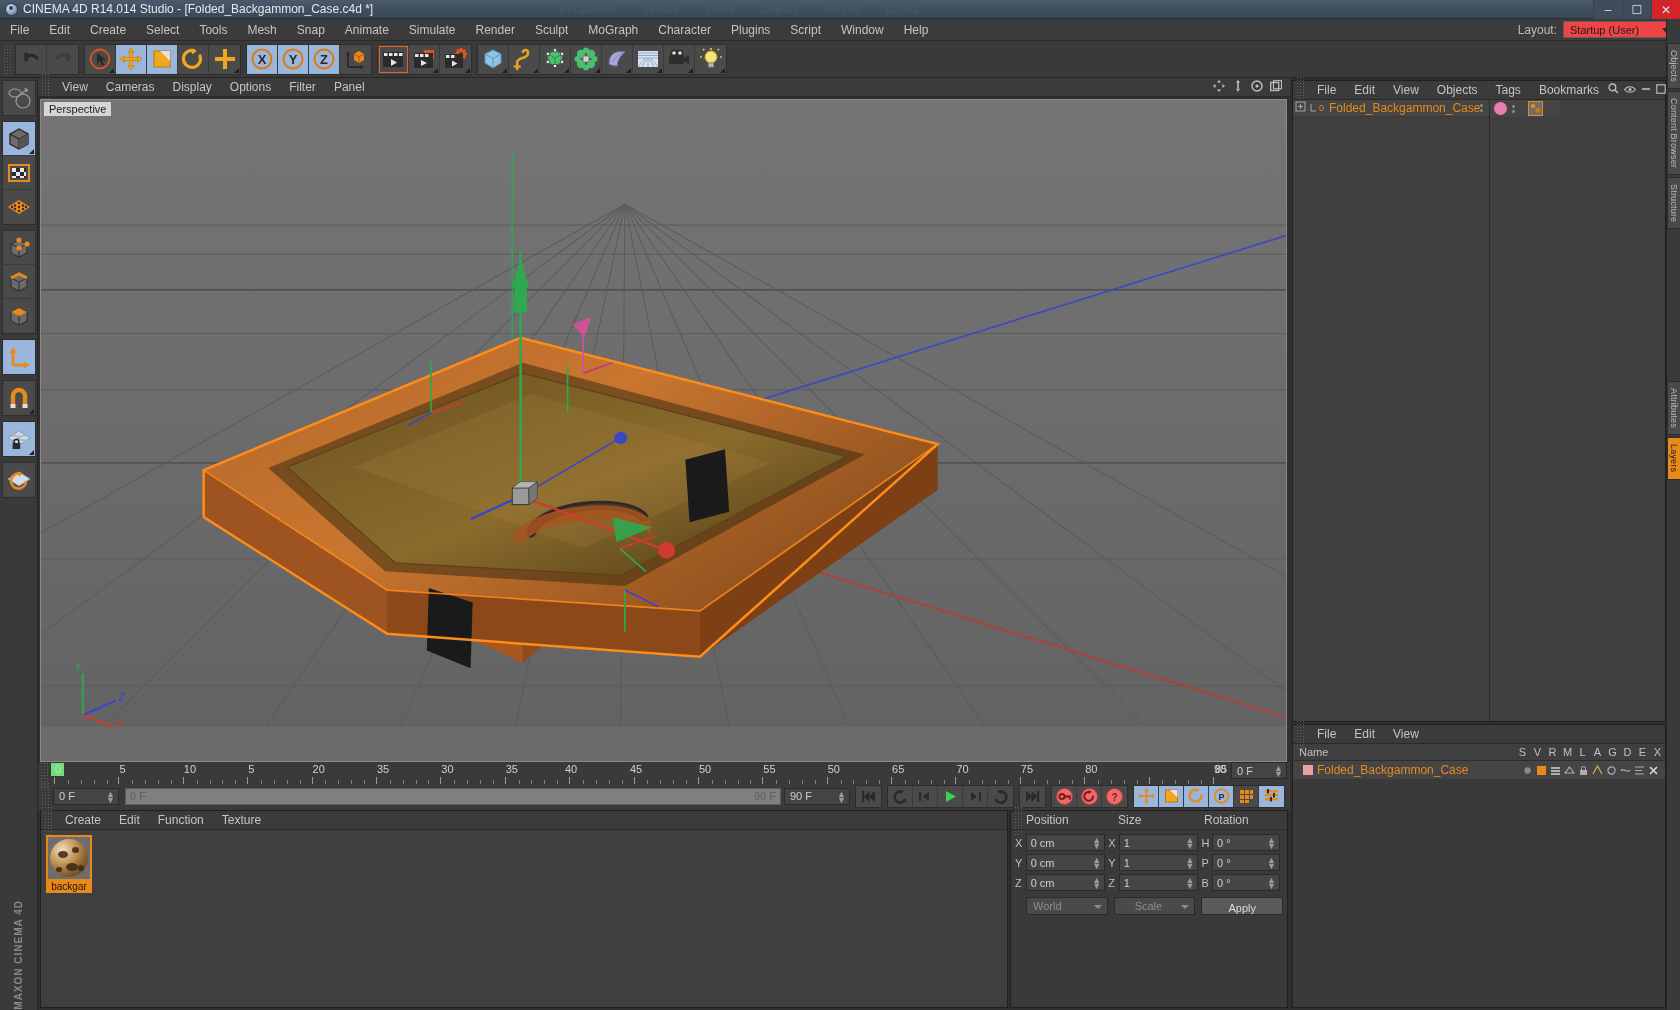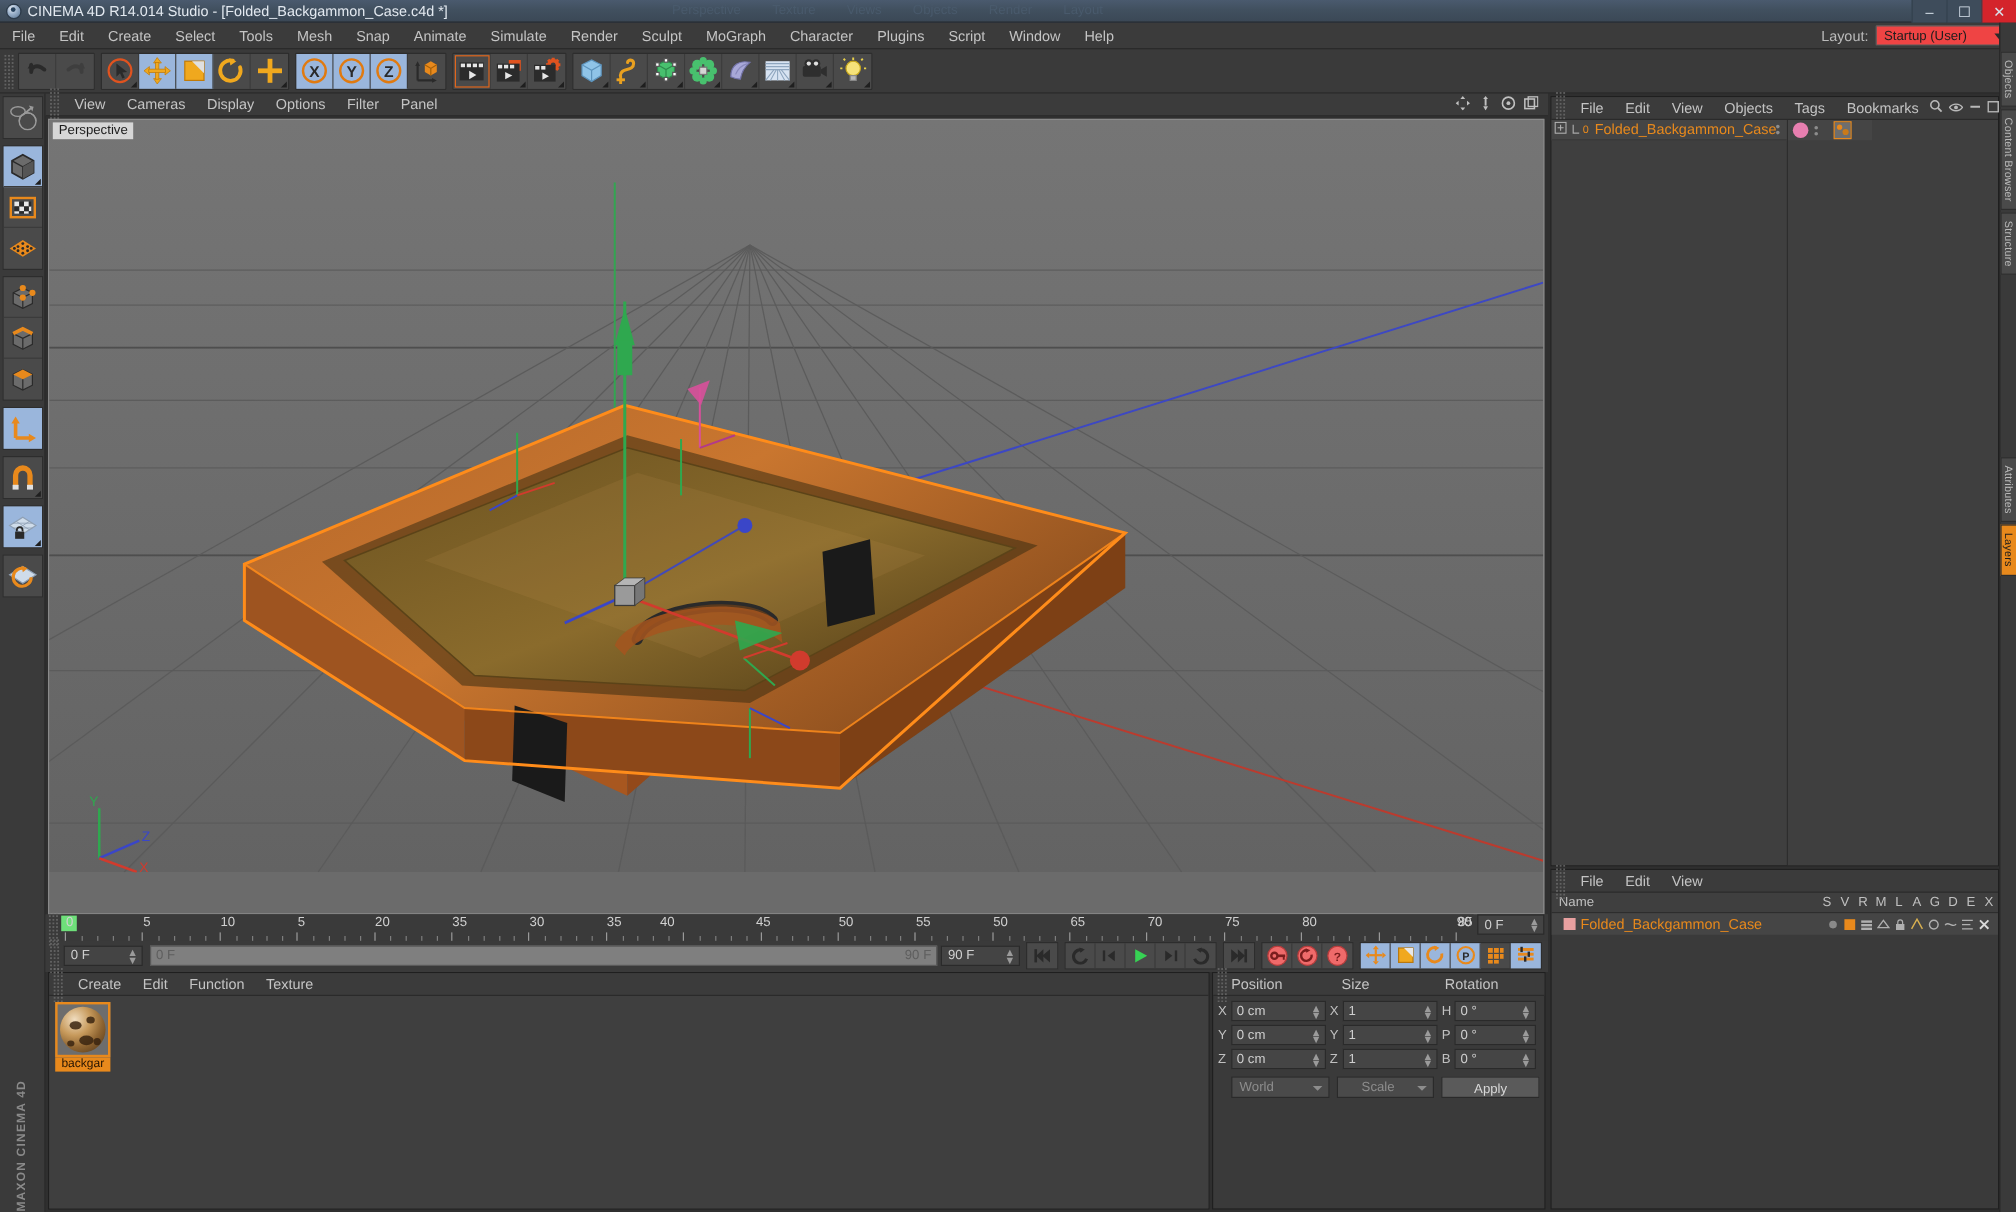--- a/index.html
+++ b/index.html
@@ -801,21 +801,21 @@
               <div class="ruler-num" style="left: 197.167px;">5</div>
               <div class="ruler-tick" style="left: 196.167px; height: 7px;"></div>
               <div class="ruler-num" style="left: 261.556px;">20</div>
               <div class="ruler-tick" style="left: 260.556px; height: 7px;"></div>
               <div class="ruler-num" style="left: 325.944px;">35</div>
               <div class="ruler-tick" style="left: 324.944px; height: 7px;"></div>
               <div class="ruler-num" style="left: 390.333px;">30</div>
               <div class="ruler-tick" style="left: 389.333px; height: 7px;"></div>
               <div class="ruler-num" style="left: 454.722px;">35</div>
               <div class="ruler-tick" style="left: 453.722px; height: 7px;"></div>
-              <div class="ruler-num" style="left: 499px; text-align: right;">40</div>
+              <div class="ruler-num" style="left: 514px; text-align: right;">40</div>
               <div class="ruler-tick" style="left: 518.111px; height: 7px;"></div>
               <div class="ruler-num" style="left: 579px;">45</div>
               <div class="ruler-tick" style="left: 582.5px; height: 7px;"></div>
               <div class="ruler-num" style="left: 647.889px;">50</div>
               <div class="ruler-tick" style="left: 646.889px; height: 7px;"></div>
               <div class="ruler-num" style="left: 712.278px;">55</div>
               <div class="ruler-tick" style="left: 711.278px; height: 7px;"></div>
               <div class="ruler-num" style="left: 776.667px;">50</div>
               <div class="ruler-tick" style="left: 775.667px; height: 7px;"></div>
               <div class="ruler-num" style="left: 841.056px;">65</div>

